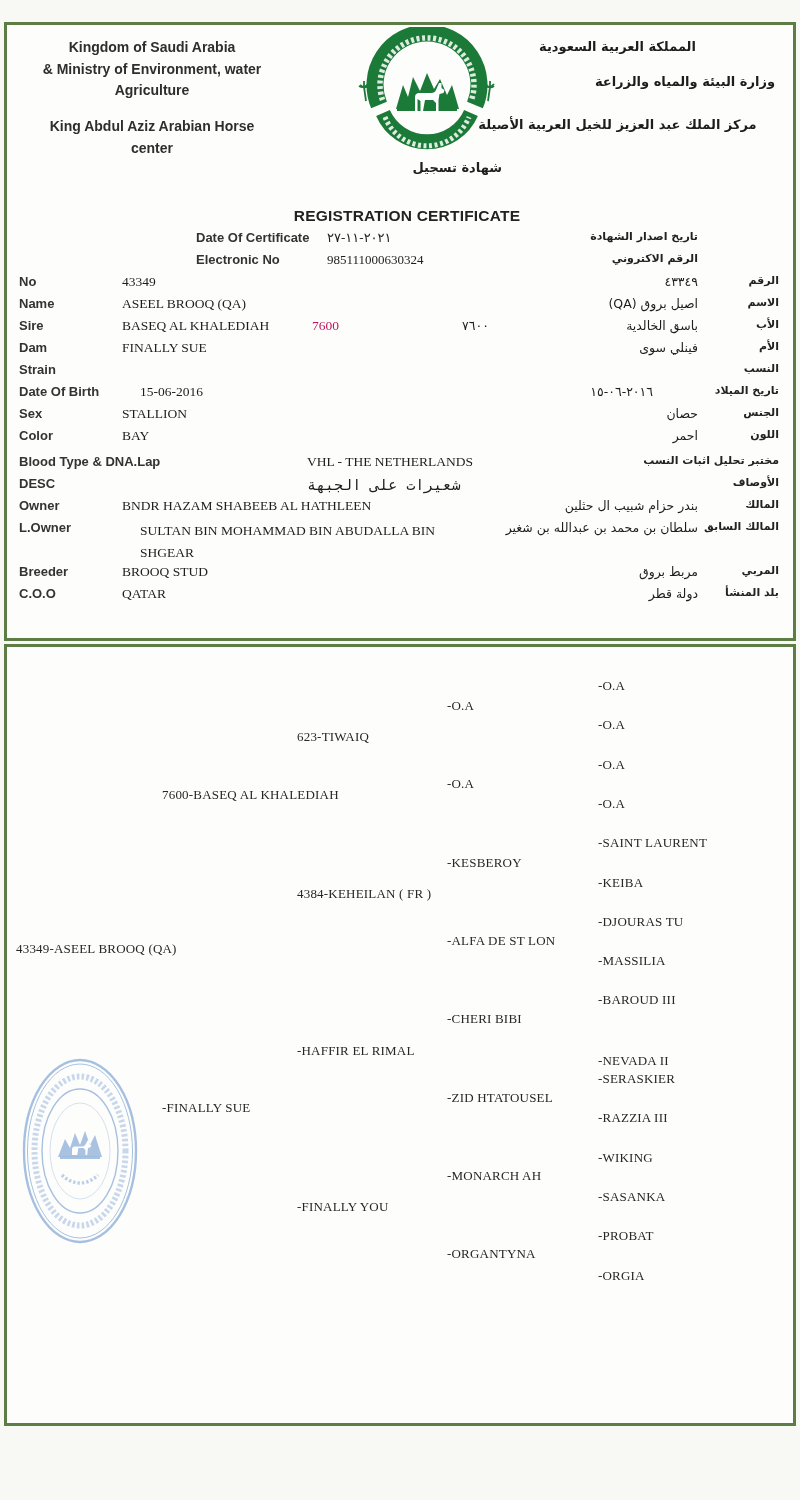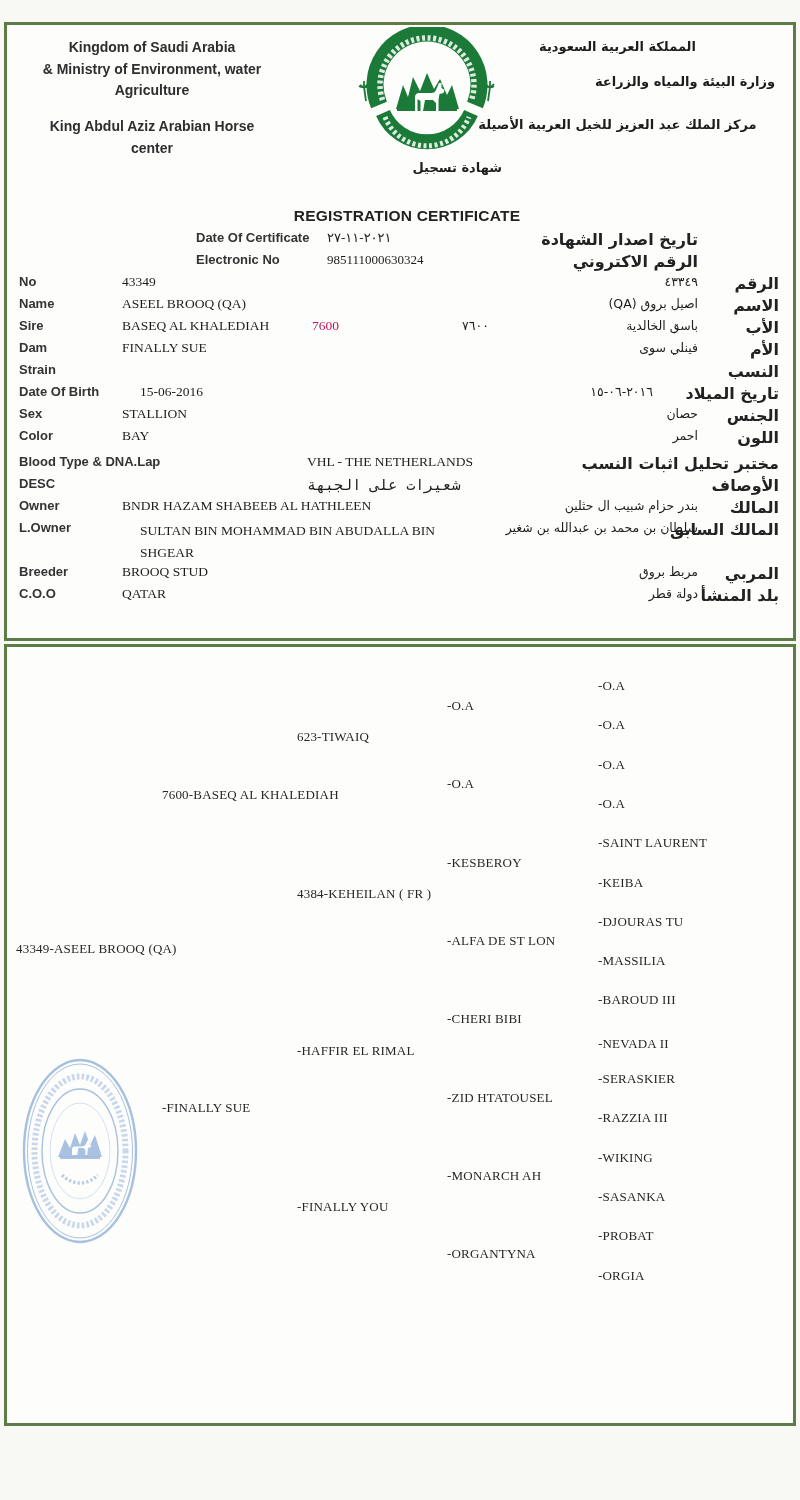--- a/index.html
+++ b/index.html
@@ -29,21 +29,21 @@
   .c-value{left:115px;font-family:"Liberation Serif",serif;font-size:13.5px;color:#1d1d1d;}
   .c-value.ind{left:133px;}
   .d-row.tall .c-value{width:310px;white-space:normal;line-height:1.62;}
   .c-extra-en{left:305px;font-family:"Liberation Serif",serif;font-size:13.5px;color:#be185d;}
   .c-center{left:320px;width:150px;text-align:left;font-family:"Liberation Serif",serif;font-size:13px;color:#1d1d1d;}
   .d-row.center .c-center{left:300px;width:200px;font-family:Liberation Mono, monospace;font-size:15px;}
   .d-row.center .c-center.latin{font-family:"Liberation Serif",serif;font-size:13.5px;}
   .c-value-ar{right:95px;font-family:"DejaVu Sans",sans-serif;font-size:12.5px;color:#1d1d1d;}
   .c-value-ar.shift{right:140px;}
   .c-extra-ar{left:455px;font-family:"DejaVu Sans",sans-serif;font-size:12.5px;color:#1d1d1d;}
-  .c-label-ar{right:14px;font-family:"DejaVu Sans",sans-serif;font-size:16px;font-weight:bold;color:#222;}
+  .c-label-ar{right:14px;font-family:"DejaVu Sans",sans-serif;font-size:11px;font-weight:bold;color:#222;}
   .c-label-ar.meta{right:95px;}
   
   .ped-node{position:absolute;font-family:"Liberation Serif",serif;font-size:13px;color:#262626;white-space:nowrap;letter-spacing:.2px;}
   .stamp{position:absolute;left:13px;top:408px;opacity:.85;}
 </style>
 </head>
 <body>
 
 <div class="page">
 
@@ -195,21 +195,21 @@
         <div class="ped-node" style="left: 440px; top: 599.1px;">-ORGANTYNA</div>
         <div class="ped-node" style="left: 591px; top: 31px;">-O.A</div>
         <div class="ped-node" style="left: 591px; top: 70.3px;">-O.A</div>
         <div class="ped-node" style="left: 591px; top: 109.6px;">-O.A</div>
         <div class="ped-node" style="left: 591px; top: 148.9px;">-O.A</div>
         <div class="ped-node" style="left: 591px; top: 188.2px;">-SAINT LAURENT</div>
         <div class="ped-node" style="left: 591px; top: 227.5px;">-KEIBA</div>
         <div class="ped-node" style="left: 591px; top: 266.8px;">-DJOURAS TU</div>
         <div class="ped-node" style="left: 591px; top: 306.1px;">-MASSILIA</div>
         <div class="ped-node" style="left: 591px; top: 345.4px;">-BAROUD III</div>
-        <div class="ped-node" style="left: 591px; top: 389px;">-NEVADA II</div>
+        <div class="ped-node" style="left: 591px; top: 406px;">-NEVADA II</div>
         <div class="ped-node" style="left: 591px; top: 424px;">-SERASKIER</div>
         <div class="ped-node" style="left: 591px; top: 463.3px;">-RAZZIA III</div>
         <div class="ped-node" style="left: 591px; top: 502.6px;">-WIKING</div>
         <div class="ped-node" style="left: 591px; top: 541.9px;">-SASANKA</div>
         <div class="ped-node" style="left: 591px; top: 581.2px;">-PROBAT</div>
         <div class="ped-node" style="left: 591px; top: 620.5px;">-ORGIA</div>
       </div>
 
     <svg class="stamp" width="120" height="192" viewBox="0 0 120 192">
       <ellipse cx="60" cy="96" rx="56" ry="91" fill="none" stroke="#98b6db" stroke-width="2.4"></ellipse>

